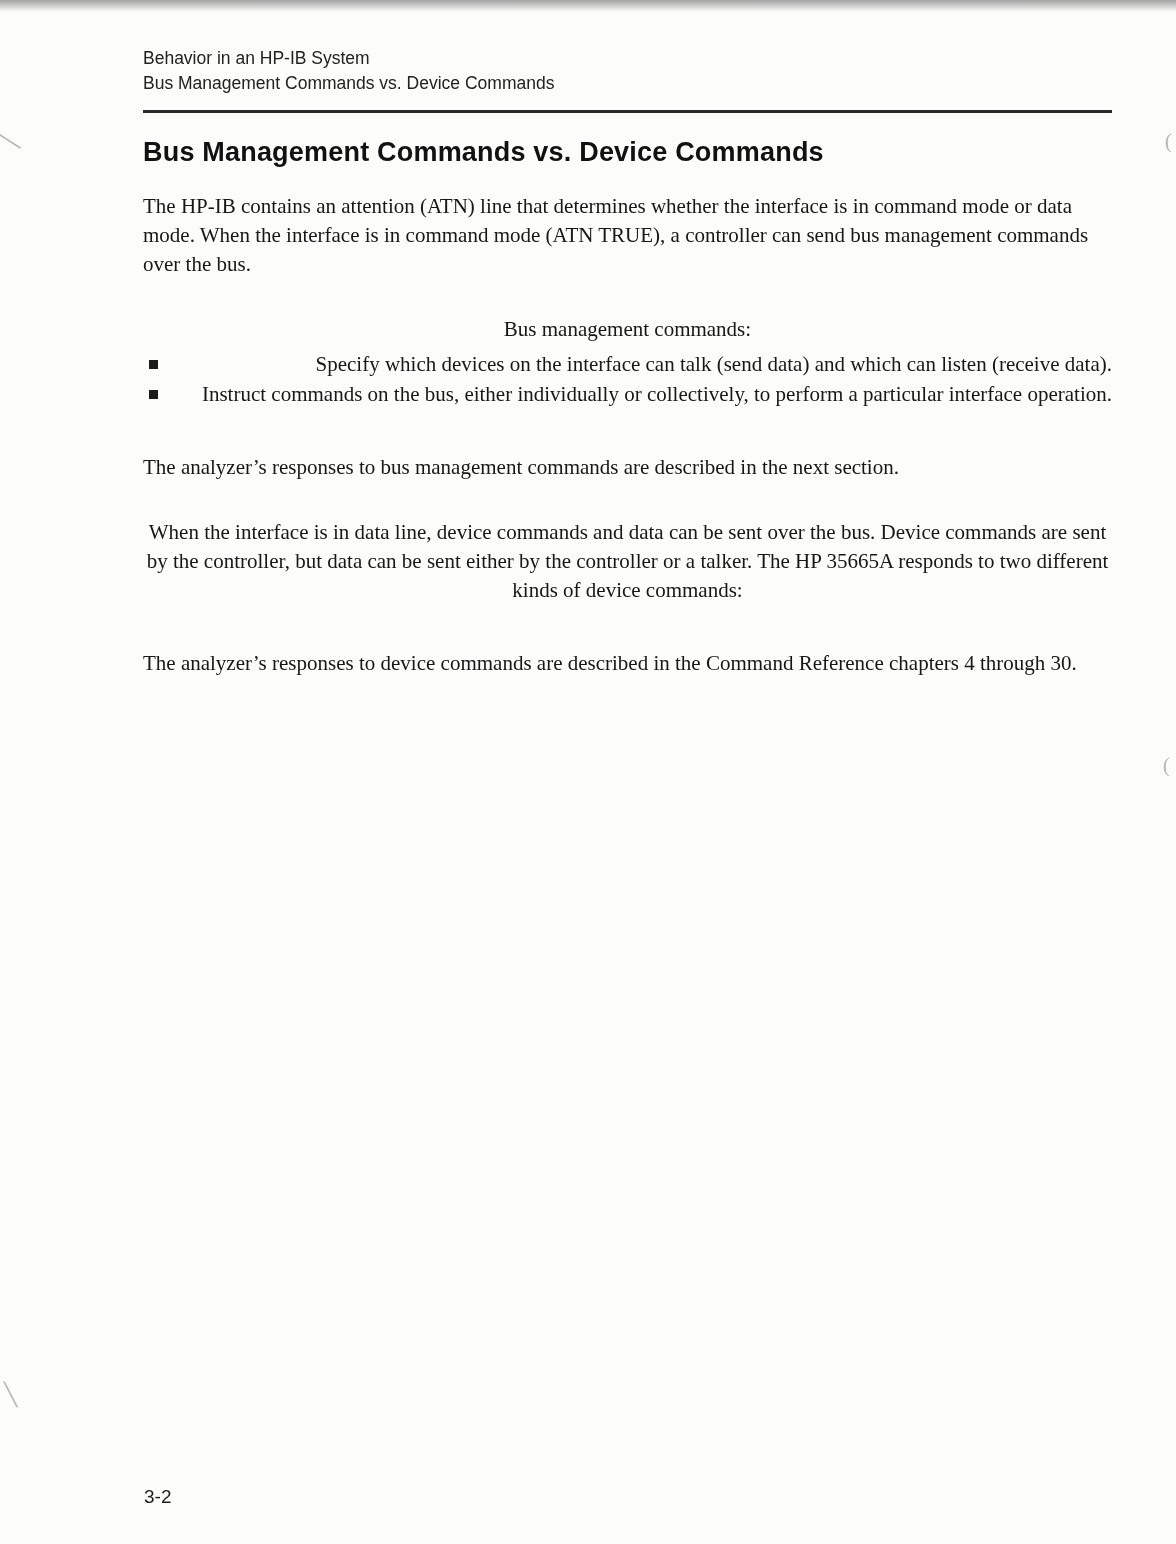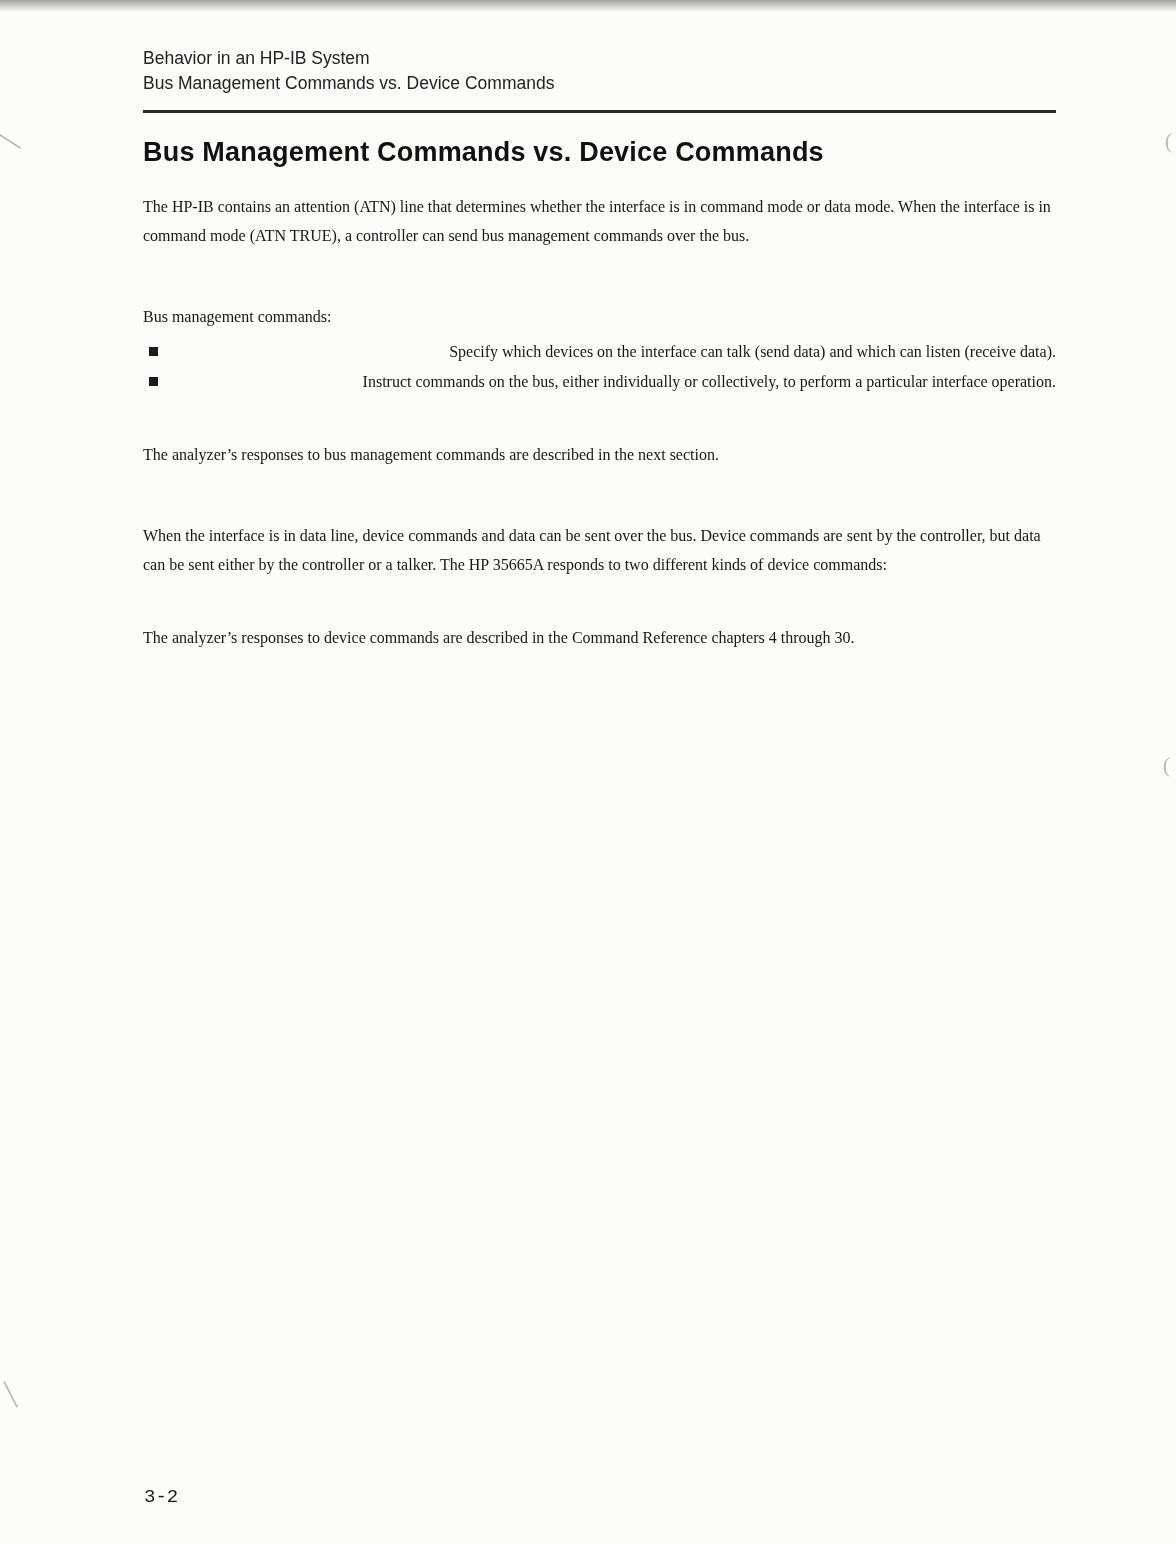--- a/index.html
+++ b/index.html
@@ -14,21 +14,21 @@
     overflow: hidden;
   }
   .scan-edge-top {
     position: absolute;
     top: 0; left: 0; right: 0;
     height: 14px;
     background: linear-gradient(to bottom, #5a5a5a 0%, rgba(90,90,90,0) 85%);
     opacity: 0.55;
   }
   .content {
-    padding: 46px 120px 0 143px;
+    padding: 46px 64px 0 143px;
   }
   .header {
     font-family: "Liberation Sans", sans-serif;
     font-size: 17.5px;
     line-height: 25px;
     color: #222;
   }
   .rule {
     margin-top: 14px;
     height: 2.5px;
@@ -37,27 +37,27 @@
   .doc-title {
     margin-top: 24px;
     font-family: "Liberation Sans", sans-serif;
     font-weight: bold;
     font-size: 27px;
     letter-spacing: 0.2px;
     color: #111;
   }
   .body-text {
     font-family: "Liberation Serif", serif;
-    font-size: 16px;
+    font-size: 21px;
     line-height: 29px;
     color: #171717;
   }
   .para { margin-top: 44px; }
   .para.tight { margin-top: 24px; }
-  .para.wide { margin-top: 52px; }
+  .para.wide { margin-top: 36px; text-align: center; }
   ul.bullets {
     list-style: none;
     margin-top: 6px;
     text-align: right;
   }
   ul.bullets li {
     position: relative;
     padding-left: 39px;
     margin-top: 1px;
   }
@@ -67,21 +67,21 @@
     top: 10px;
     width: 9px;
     height: 9px;
     background: #1b1b1b;
     display: inline-block;
   }
   .page-number {
     position: absolute;
     left: 144px;
     top: 1486px;
-    font-family: Liberation Mono, monospace;
+    font-family: Liberation Sans, sans-serif;
     font-size: 19px;
     color: #1d1d1d;
   }
   .artifact {
     position: absolute;
     color: #b9b9b6;
     font-size: 22px;
     user-select: none;
   }
   .art-tl { top: 128px; left: 2px; transform: rotate(-30deg); }

